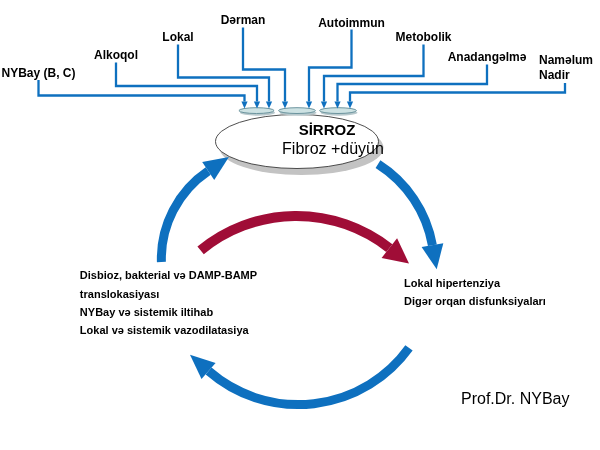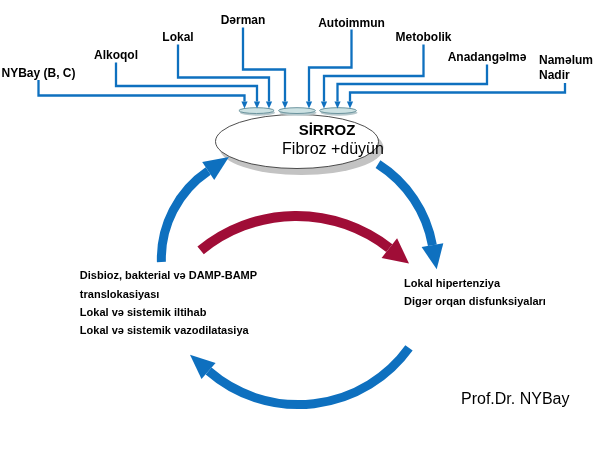--- a/index.html
+++ b/index.html
@@ -74,21 +74,21 @@
   <div class="cause" style="left:487px;top:49.8px">Anadangəlmə</div>
   <div class="cause two" style="left:539px;top:53px">
       <div>Naməlum</div>
       <div>Nadir</div>
     </div>
   <div class="node-title">SİRROZ</div>
   <div class="node-sub">Fibroz +düyün</div>
   <div class="block" style="left:168.5px;top:266.2px">
     <div>Disbioz, bakterial və DAMP-BAMP</div>
     <div>translokasiyası</div>
-    <div>Lokal və sistemik iltihab</div>
+    <div>NYBay və sistemik iltihab</div>
     <div>Lokal və sistemik vazodilatasiya</div>
   </div>
   <div class="block" style="left:475px;top:274px">
     <div>Lokal hipertenziya</div>
     <div>Digər orqan disfunksiyaları</div>
   </div>
   <div class="credit">Prof.Dr. NYBay</div>
 </div>
 
 </body></html>

